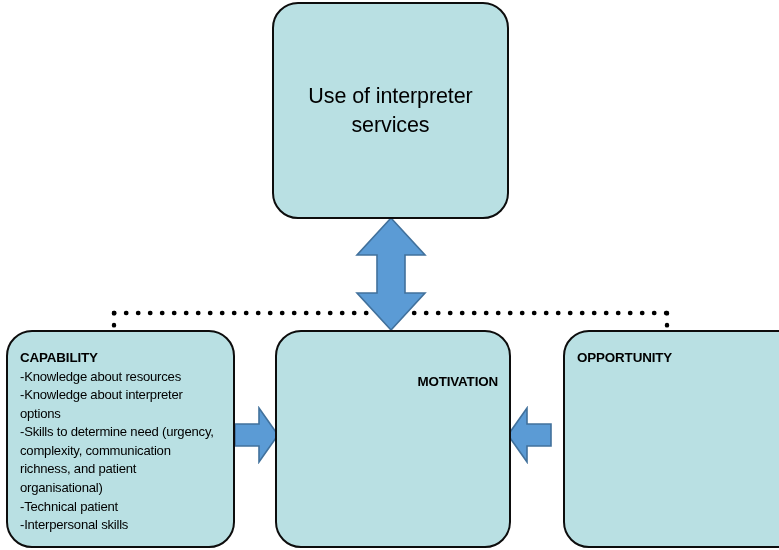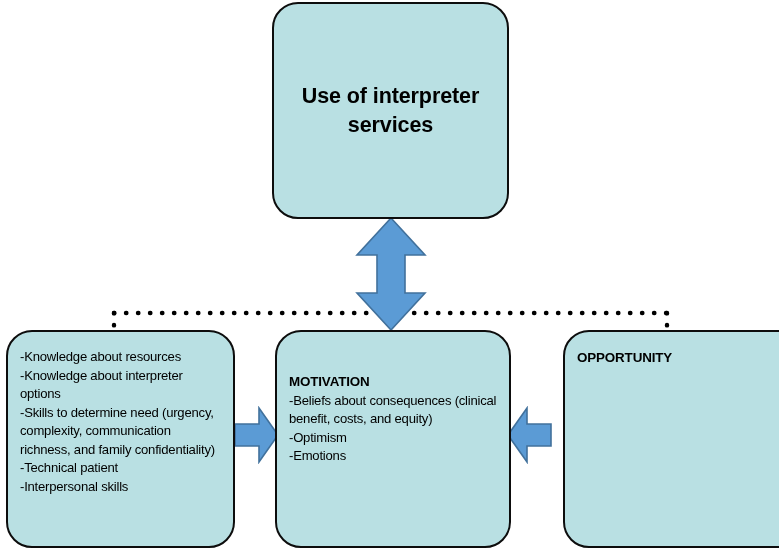--- a/index.html
+++ b/index.html
@@ -34,40 +34,41 @@
     left: 272px;
     top: 2px;
     width: 237px;
     height: 217px;
     display: flex;
     align-items: center;
     justify-content: center;
   }
   #node-outcome .outcome-title {
     font-size: 21.5px;
-    font-weight: bold;
+    font-weight: normal;
     color: #000000;
     text-align: center;
     line-height: 1.33;
     letter-spacing: -0.1px;
     padding: 0 18px;
   }
 
   
   #node-capability {
     left: 6px;
     top: 330px;
     width: 229px;
     height: 218px;
   }
   #node-motivation {
     left: 275px;
     top: 330px;
     width: 236px;
     height: 218px;
+    text-align: right;
   }
   #node-opportunity {
     left: 551px;
     top: 330px;
     width: 265px;
     height: 218px;
     margin-left: 12px;
   }
 
   .node-body {
@@ -160,38 +161,34 @@
   <svg id="arrow-opportunity-to-motivation" viewBox="0 0 45 58" aria-hidden="true">
     <polygon points="44,18 20,18 20,2 1,29 20,56 20,40 44,40" fill="#5b9bd5" stroke="#41719c" stroke-width="1.6" stroke-linejoin="miter"></polygon>
   </svg>
 
   <div class="node" id="node-outcome">
     <div class="outcome-title">Use of interpreter services</div>
   </div>
 
   <div class="node" id="node-capability">
     <div class="node-body">
+      <div class="node-heading">CAPABILITY</div>
       <ul class="node-list">
         <li>-Knowledge about resources</li>
         <li>-Knowledge about interpreter options</li>
-        <li>-Skills to determine need (urgency, complexity, communication richness, and family confidentiality)</li>
+        <li>-Skills to determine need (urgency, complexity, communication richness, and patient organisational)</li>
         <li>-Technical patient</li>
         <li>-Interpersonal skills</li>
       </ul>
     </div>
   </div>
 
   <div class="node" id="node-motivation">
     <div class="node-body">
       <div class="node-heading">MOTIVATION</div>
-      <ul class="node-list">
-        <li>-Beliefs about consequences (clinical benefit, costs, and equity)</li>
-        <li>-Optimism</li>
-        <li>-Emotions</li>
-      </ul>
     </div>
   </div>
 
   <div class="node" id="node-opportunity">
     <div class="node-body">
       <div class="node-heading">OPPORTUNITY</div>
     </div>
   </div>
 
 </div>

